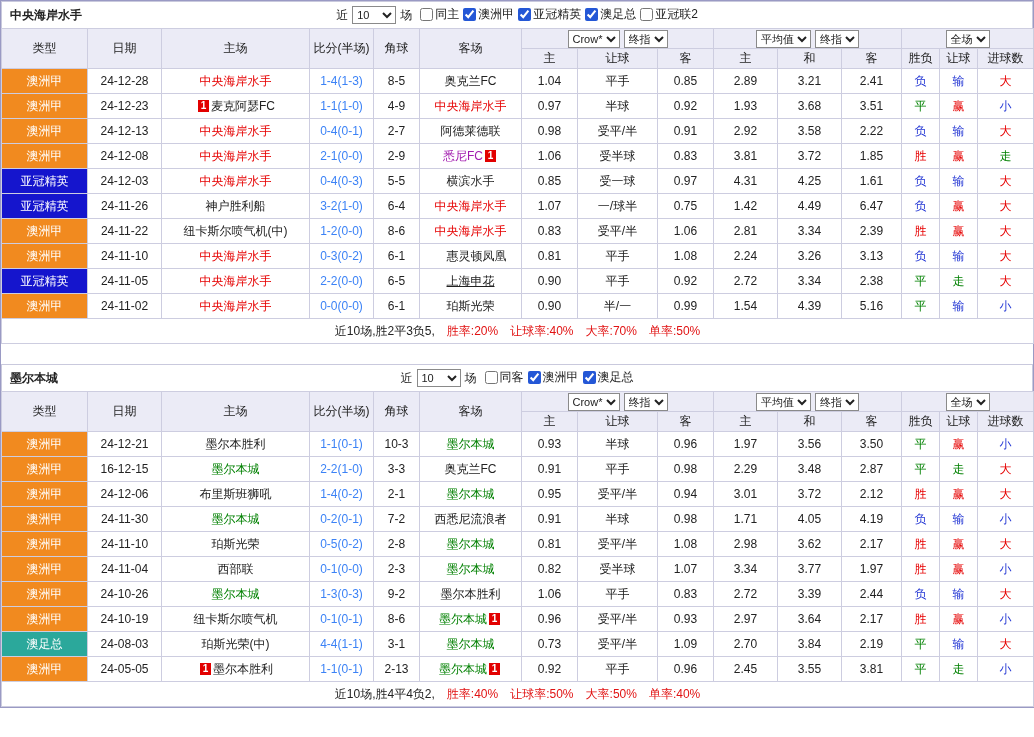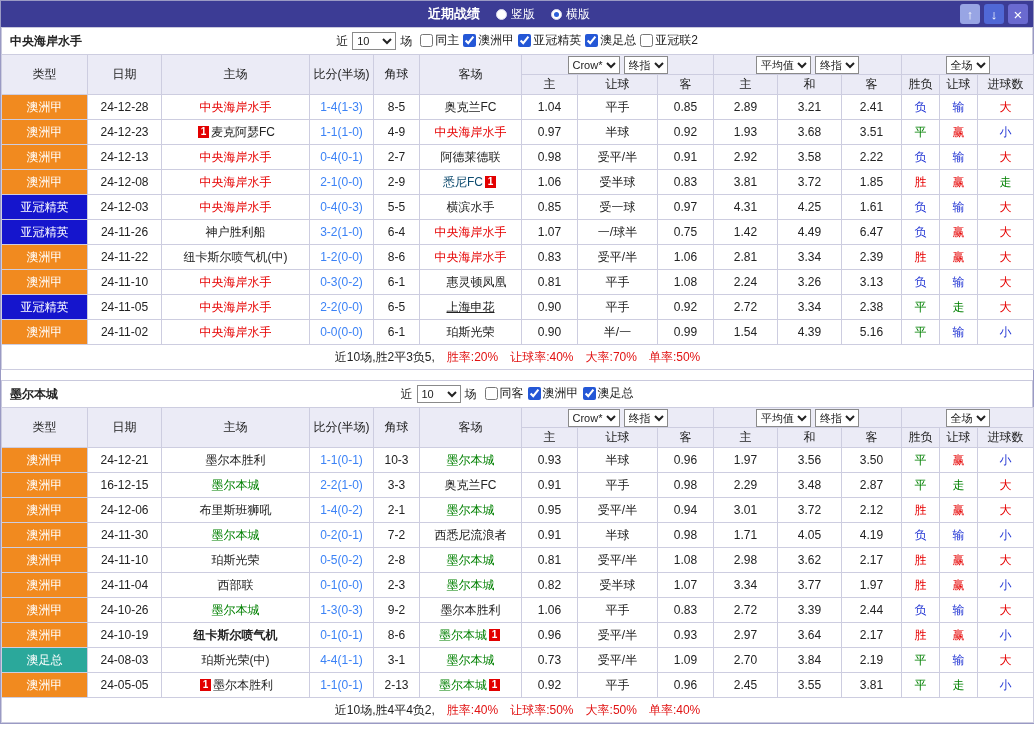--- a/index.html
+++ b/index.html
@@ -13,21 +13,21 @@
   .radio-opt{display:inline-flex;align-items:center;margin-right:16px;cursor:pointer}
   .radio{width:11px;height:11px;border-radius:50%;background:#fff;border:1px solid #d8d8ef;display:inline-block;margin-right:4px;position:relative}
   .radio.sel::after{content:'';position:absolute;left:2px;top:2px;width:5px;height:5px;border-radius:50%;background:#2b5fd9}
   .tb-buttons{position:absolute;right:5px;top:3px;display:flex;gap:4px}
   .tb-btn{width:20px;height:20px;border-radius:3px;display:inline-flex;align-items:center;justify-content:center;color:#fff;cursor:pointer;font-size:13px;line-height:1}
   .tb-btn.up{background:#98a5e4}
   .tb-btn.down{background:#5068d6}
   .tb-btn.close{background:#6a6ad0;font-size:15px}
 
   
-  .section + .section{margin-top:10px}
+  .section + .section{margin-top:20px}
   .sec-head{height:27px;display:flex;align-items:center;position:relative;border:1px solid #c9c9dd;border-bottom:none;background:#fff}
   .team-name{position:absolute;left:8px;font-weight:bold}
   .filters{margin:0 auto;display:flex;align-items:center;gap:4px}
   .cb{display:inline-flex;align-items:center;margin-left:4px;cursor:pointer}
   .cb input{margin:0 2px 0 0;width:13px;height:13px;accent-color:#2457d6}
   select{font-size:11px;height:18px;border:1px solid #8a8a8a;background:#fff;color:#222}
   select.count{width:44px}
 
   
   table.grid{width:100%;border-collapse:collapse;table-layout:fixed}
@@ -39,35 +39,20 @@
   .teamcell span{vertical-align:middle}
   .card{display:inline-block;background:#e20000;color:#fff;font-size:10px;line-height:12px;width:11px;height:12px;margin:0 2px;font-weight:bold}
   .summary{height:24px;background:#fff}
   .stat{color:#e11212;margin-left:12px}
   .teamlink{cursor:pointer}
 </style>
 </head>
 <body>
 
 <div class="page">
-  <div class="titlebar">
-    <span class="tb-title">近期战绩</span>
-    <span id="view-radios"><span class="radio-opt">
-          <span class="radio"></span>
-          <span>竖版</span>
-        </span><span class="radio-opt">
-          <span class="radio sel"></span>
-          <span>横版</span>
-        </span></span>
-    <div class="tb-buttons">
-      <span class="tb-btn up">↑</span>
-      <span class="tb-btn down">↓</span>
-      <span class="tb-btn close">×</span>
-    </div>
-  </div>
   <div id="sections">
   <div class="section">
     <div class="sec-head">
       <span class="team-name">中央海岸水手</span>
       <span class="filters">
         <span>近</span>
         <select class="count"><option>10</option></select>
         <span>场</span>
         <span class="league-filters"><label class="cb">
                 <input type="checkbox" style="">
@@ -194,21 +179,21 @@
               <td style="color: rgb(35, 54, 212);">负</td>
               <td style="color: rgb(35, 54, 212);">输</td>
               <td style="color: rgb(230, 0, 0);">大</td>
             </tr>
             <tr>
               <td class="type" style="background: rgb(241, 138, 31);">澳洲甲</td>
               <td>24-12-08</td>
               <td class="teamcell"><span class="teamlink" style="color: rgb(230, 0, 0);">中央海岸水手</span></td>
               <td class="score">2-1(0-0)</td>
               <td>2-9</td>
-              <td class="teamcell"><span class="teamlink" style="color: #0c4a6e;">悉尼FC</span><span class="card">1</span></td>
+              <td class="teamcell"><span class="teamlink" style="color: #a21caf;">悉尼FC</span><span class="card">1</span></td>
               <td>1.06</td>
               <td>受半球</td>
               <td>0.83</td>
               <td>3.81</td>
               <td>3.72</td>
               <td>1.85</td>
               <td style="color: rgb(230, 0, 0);">胜</td>
               <td style="color: rgb(230, 0, 0);">赢</td>
               <td style="color: rgb(0, 128, 0);">走</td>
             </tr>
@@ -516,21 +501,21 @@
               <td>2.72</td>
               <td>3.39</td>
               <td>2.44</td>
               <td style="color: rgb(35, 54, 212);">负</td>
               <td style="color: rgb(35, 54, 212);">输</td>
               <td style="color: rgb(230, 0, 0);">大</td>
             </tr>
             <tr>
               <td class="type" style="background: rgb(241, 138, 31);">澳洲甲</td>
               <td>24-10-19</td>
-              <td class="teamcell"><span class="teamlink" style="color: rgb(34, 34, 34); font-weight: bold;">纽卡斯尔喷气机</span></td>
+              <td class="teamcell"><span class="teamlink" style="color: rgb(34, 34, 34);">纽卡斯尔喷气机</span></td>
               <td class="score">0-1(0-1)</td>
               <td>8-6</td>
               <td class="teamcell"><span class="teamlink" style="color: rgb(0, 128, 0);">墨尔本城</span><span class="card">1</span></td>
               <td>0.96</td>
               <td>受平/半</td>
               <td>0.93</td>
               <td>2.97</td>
               <td>3.64</td>
               <td>2.17</td>
               <td style="color: rgb(230, 0, 0);">胜</td>

